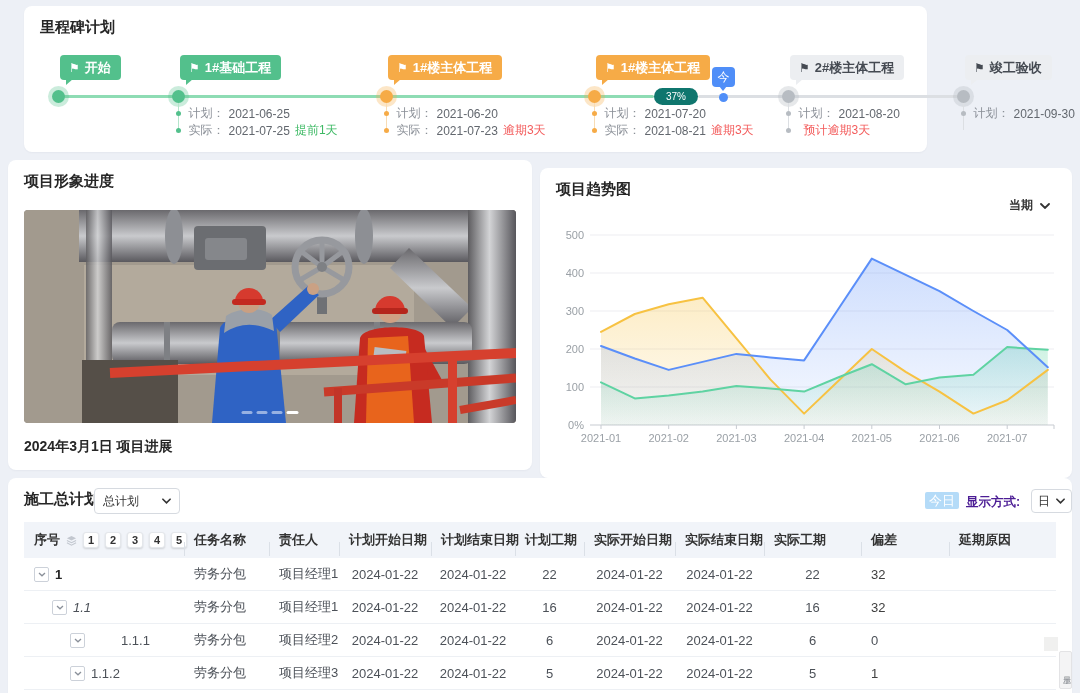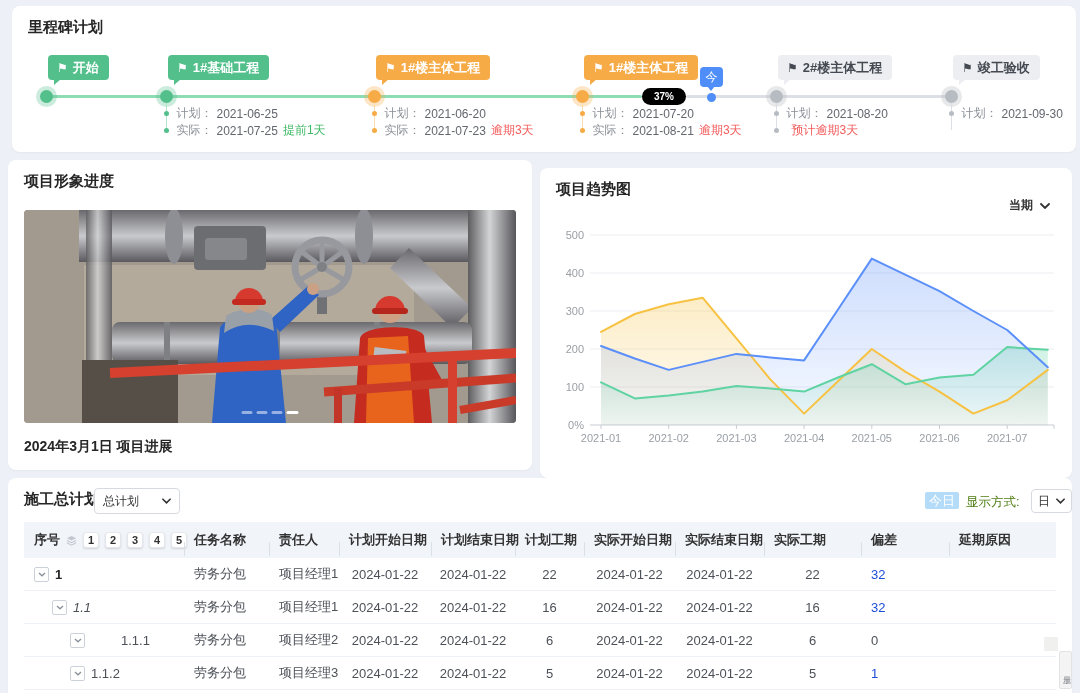--- a/index.html
+++ b/index.html
@@ -3,40 +3,40 @@
 <meta charset="utf-8">
 <style>
   *{margin:0;padding:0;box-sizing:border-box}
   html,body{width:1080px;height:693px}
   #app{position:relative;width:1080px;height:693px;background:#edf0f6;overflow:hidden;
        font-family:"Liberation Sans","DejaVu Sans",sans-serif}
   .card{position:absolute;background:#fff;border-radius:8px;box-shadow:0 1px 2px rgba(20,30,50,.04)}
   .card-title{position:absolute;left:16px;top:12px;font-size:15px;font-weight:bold;color:#262626;white-space:nowrap}
 
   
-  #card-milestone{left:12px;top:6px;width:1064px;height:146px}
+  #card-milestone{left:24px;top:6px;width:903px;height:146px}
   #timeline{position:absolute;left:0;top:0;right:0;bottom:0}
   .tl-seg{position:absolute;top:89px;height:3px;border-radius:2px}
   .ms-badge{position:absolute;top:49px;height:25px;line-height:25px;padding:0 10px 0 9px;border-radius:4px;
             font-size:13px;font-weight:bold;white-space:nowrap}
   .ms-badge::after{content:'';position:absolute;left:6px;bottom:-5px;width:0;height:0;
             border-top:6px solid var(--bg);border-right:7px solid transparent}
   .ms-badge .flag{margin-right:5px;font-size:12px}
   .ms-dot{position:absolute;top:84px;width:13px;height:13px;border-radius:50%}
   .ms-vline{position:absolute;top:97px;width:1px;height:27px}
   .ms-dates{position:absolute;top:99px;font-size:12px}
   .ms-row{display:flex;align-items:center;height:17px;white-space:nowrap}
   .bullet{width:5px;height:5px;border-radius:50%;margin-right:8px;flex:none}
   .dlabel{color:#8a8f97;margin-right:4px}
   .dvalue{color:#62676e}
   .note{margin-left:5px}
   .note-green{color:#3db964}
   .note-red{color:#f35b5b}
-  .progress-pill{position:absolute;left:630px;top:82px;width:44px;height:17px;border-radius:9px;background:#000000;
-            color:#fff;font-size:10px;font-weight:bold;text-align:center;line-height:17px}
+  .progress-pill{position:absolute;left:630px;top:82px;width:44px;height:17px;border-radius:9px;background:#0f766e;
+            color:#fff;font-size:10px;font-weight:normal;text-align:center;line-height:17px}
   .today-dot{position:absolute;left:695px;top:87px;width:9px;height:9px;background:#4f8ef8;border-radius:50%}
   .today-badge{position:absolute;left:688px;top:61px;width:23px;height:20px;background:#4f8ef8;color:#fff;
             border-radius:4px;font-size:12px;text-align:center;line-height:20px}
   .today-badge::after{content:'';position:absolute;left:7px;bottom:-4px;width:0;height:0;
             border-left:4px solid transparent;border-right:4px solid transparent;border-top:5px solid #4f8ef8}
 
   
   #card-photo{left:8px;top:160px;width:524px;height:310px}
   .photo{position:absolute;left:16px;top:50px;width:492px;height:213px;border-radius:4px;overflow:hidden;background:#8f8a82}
   .photo-dots{position:absolute;left:50%;transform:translateX(-50%);bottom:9px;display:flex;gap:4px}
@@ -56,39 +56,39 @@
   .lg-line{position:absolute;left:0;top:3.5px;width:18px;height:2px;border-radius:1px}
   .lg-dot{position:absolute;left:4px;top:0;width:5px;height:5px;border-radius:50%;border:2px solid;background:#fff}
 
   
   #card-table{left:8px;top:478px;width:1064px;height:215px;border-bottom-left-radius:0;border-bottom-right-radius:0}
   .plan-select{position:absolute;left:86px;top:10px;width:86px;height:26px;border:1px solid #d6dae0;border-radius:4px;
           background:#fff;display:flex;align-items:center;justify-content:space-between;padding:0 8px;
           font-size:12px;color:#333;cursor:pointer}
   .today-tag{position:absolute;left:917px;top:14px;width:34px;height:17px;background:#b4dbf8;color:#fff;font-size:13px;
           border-radius:2px;text-align:center;line-height:17px;cursor:pointer}
-  .display-label{position:absolute;left:958px;top:16px;font-size:12.5px;color:#4d7c0f;font-weight:normal}
+  .display-label{position:absolute;left:958px;top:16px;font-size:12.5px;color:#4c1d95;font-weight:bold}
   .mode-select{position:absolute;left:1023px;top:11px;width:41px;height:24px;border:1px solid #d6dae0;border-radius:4px;
           background:#fff;display:flex;align-items:center;justify-content:space-between;padding:0 6px;
           font-size:12px;color:#333;cursor:pointer}
   .grid{position:absolute;left:16px;top:44px;width:1032px}
   .thead{display:flex;height:36px;background:#f1f4f9;align-items:center;font-size:13px;font-weight:bold;color:#333}
   .th{position:relative;padding-left:10px;white-space:nowrap;flex:none}
   .th + .th::before{content:'';position:absolute;left:0;top:11px;width:1px;height:14px;background:#dbe0e7}
   .head-seq{display:flex;align-items:center;gap:6px}
   .chip{width:16px;height:16px;background:#fff;border:1px solid #e4e7eb;box-shadow:0 1px 2px rgba(0,0,0,.14);
         border-radius:3px;font-size:11px;font-weight:bold;color:#333;display:inline-flex;align-items:center;
         justify-content:center;cursor:pointer;flex:none}
   .trow{display:flex;height:33px;align-items:center;border-bottom:1px solid #edf0f4;font-size:13px;color:#4c5158}
   .td{padding-left:10px;white-space:nowrap;overflow:hidden;flex:none}
   .td.center{text-align:center;padding-left:0}
   .seqcell{display:flex;align-items:center;gap:6px}
   .expand{width:15px;height:15px;border:1px solid #ccd1d9;border-radius:2px;background:#fff;display:inline-flex;
           align-items:center;justify-content:center;cursor:pointer;flex:none}
-  .dev-red{color:#1d4ed8}
+  .dev-red{color:#404040}
   .seq-bold{font-weight:bold;color:#262626}
 
   
   .scroll-corner{position:absolute;left:1044px;top:637px;width:14px;height:14px;background:#f0f0ef}
   .side-tab{position:absolute;left:1059px;top:651px;width:13px;height:38px;background:#f4f4f5;border:1px solid #e3e3e5;
           border-radius:2px;writing-mode:vertical-rl;font-size:8px;color:#8f9399;display:flex;align-items:center;
           justify-content:center;cursor:pointer}
 </style>
 </head>
 <body>

